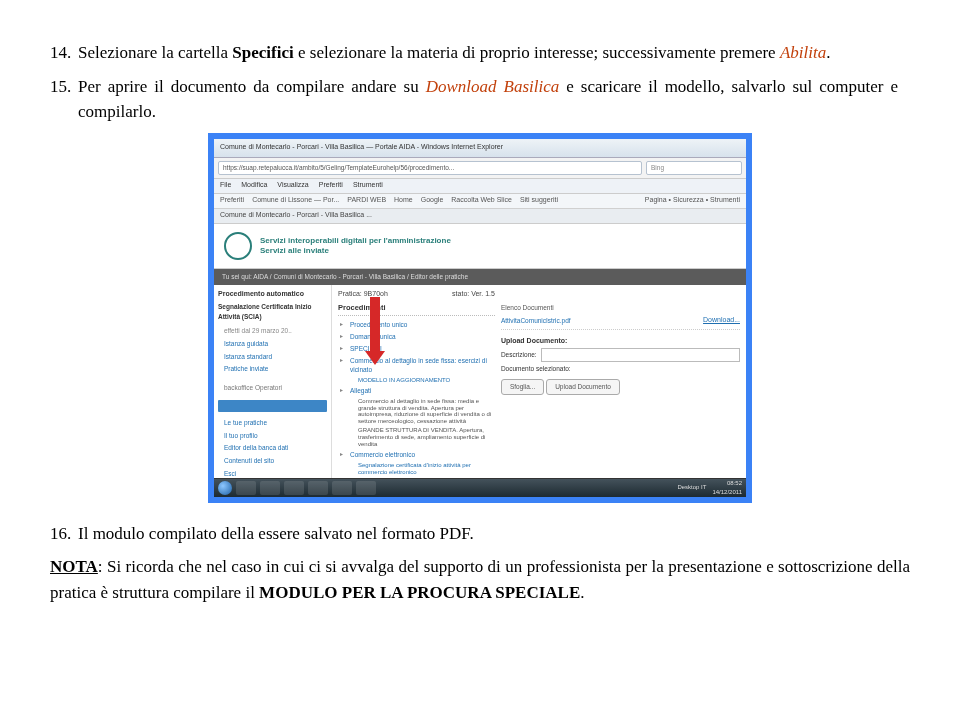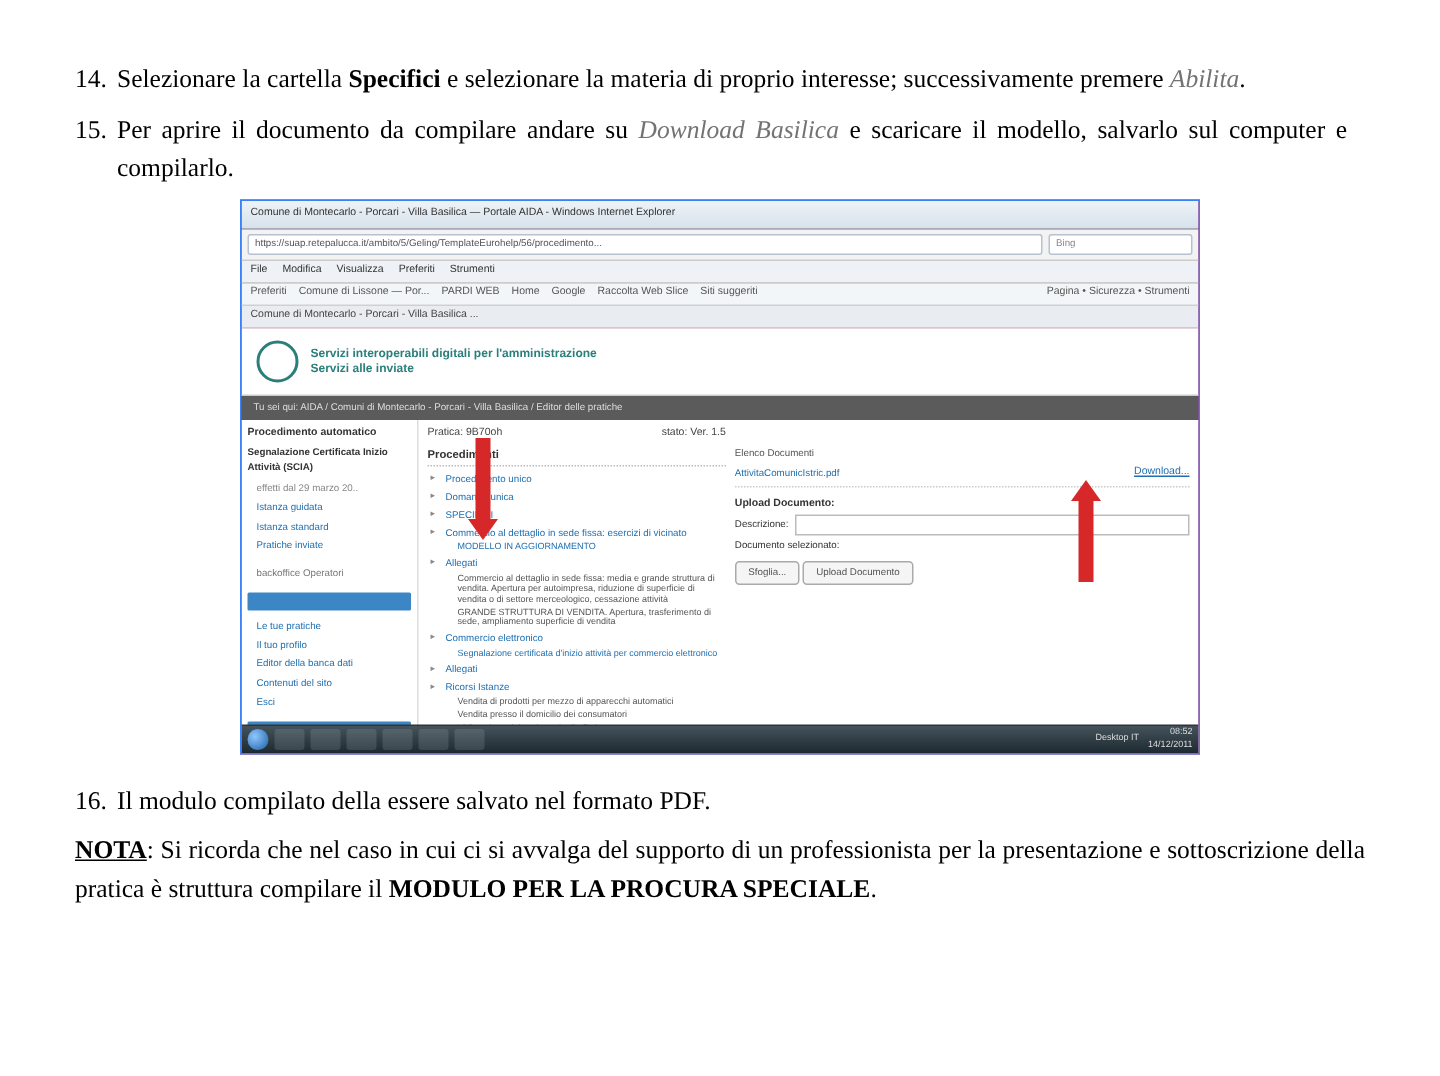--- a/index.html
+++ b/index.html
@@ -20,32 +20,32 @@
     display: flex;
   }
   .para .num {
     flex: 0 0 28px;
   }
   .para .body {
     flex: 1;
   }
   .italic-link {
     font-style: italic;
-    color: #737373;
+    color: #c2410c;
   }
   .screenshot-wrap {
     margin: 8px 0 18px 0;
     display: flex;
     justify-content: center;
   }
   .screenshot {
-    width: 640px;
+    width: 544px;
     height: 370px;
-    background: #be185d;
-    border: 1px solid #3b82f6;
+    background: #14b8a6;
+    border: 6px solid #3b82f6;
     position: relative;
     box-sizing: border-box;
     font-family: Arial, sans-serif;
     font-size: 7px;
     color: #333;
     overflow: hidden;
   }
   
   .chrome-title {
     height: 18px;

